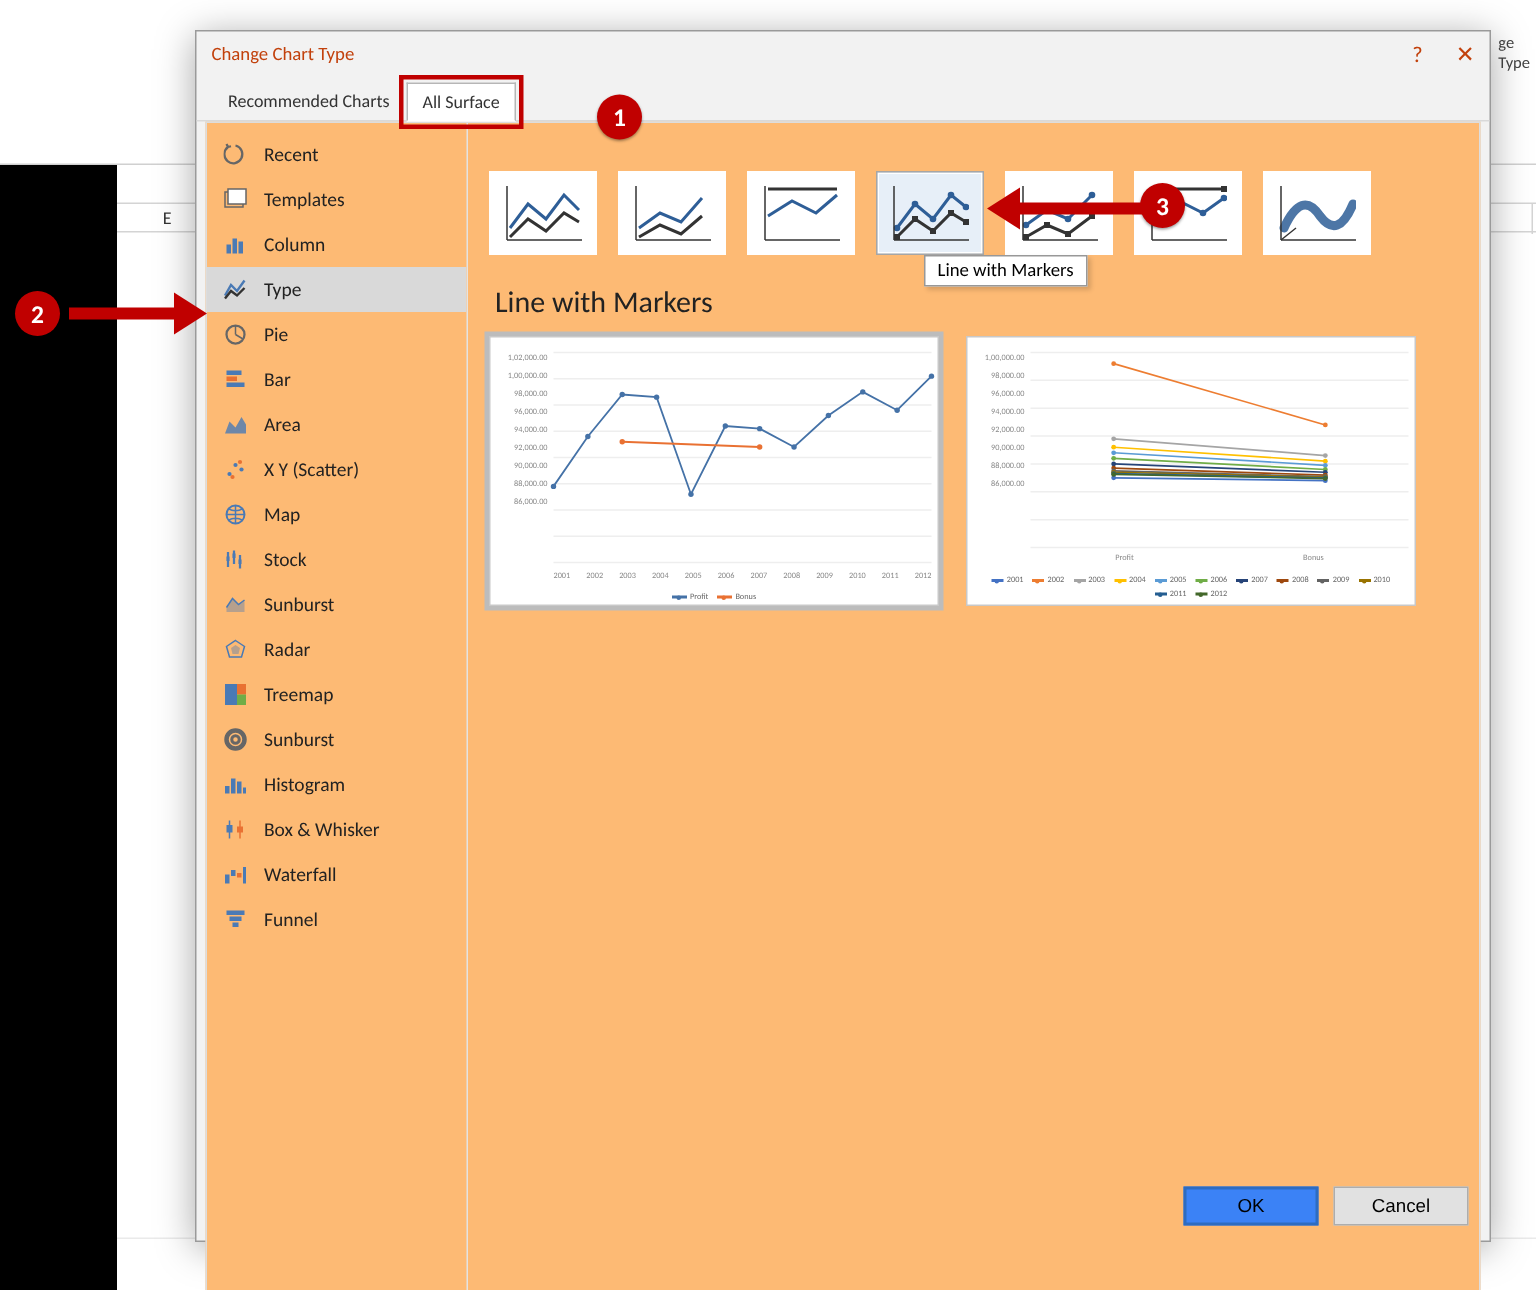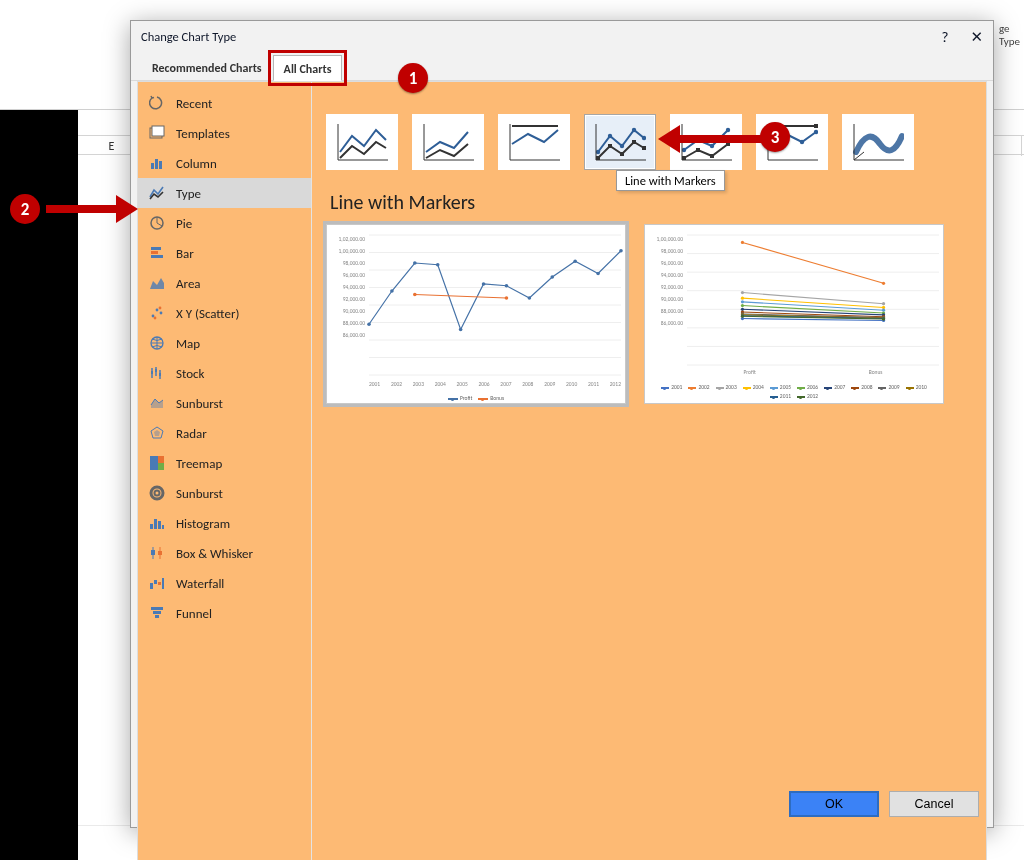--- a/index.html
+++ b/index.html
@@ -7,24 +7,24 @@
   .ribbon-bg { position:absolute; top:0; left:0; width:1024px; height:110px; background:#ffffff; border-bottom:1px solid #d0d0d0; }
   .black-strip { position:absolute; top:0; left:0; width:78px; height:860px; background:#000; }
   .colhdr-row { position:absolute; left:78px; top:135px; width:946px; height:20px; background:#fff; border-top:1px solid #d4d4d4; border-bottom:1px solid #d4d4d4; }
   .colhdr { position:absolute; top:0; height:20px; line-height:20px; font-size:12px; color:#333; text-align:center; border-right:1px solid #d4d4d4;}
   .gridcol { position:absolute; top:155px; height:705px; border-right:1px solid #eaeaea; }
   .gridrow { position:absolute; left:78px; width:946px; border-bottom:1px solid #eaeaea; }
   .dialog {
     position:absolute; left:130px; top:20px; width:864px; height:808px;
     background:#f2f2f2; border:1px solid #9a9a9a; box-shadow:0 4px 24px rgba(0,0,0,.35);
   }
-  .dlg-title { height:32px; line-height:32px; padding:12px 10px; font-size:12.5px; color:#0f172a; display:flex; align-items:center; justify-content:space-between; }
+  .dlg-title { height:32px; line-height:32px; padding:12px 10px; font-size:12.5px; color:#c2410c; display:flex; align-items:center; justify-content:space-between; }
   .dlg-title .right { display:flex; gap:22px; align-items:center; font-size:15px;}
   .dlg-title .close { font-family: Arial; font-size:15px; cursor:pointer; }
-  .tabs { height:28px; padding:0 10px; border-bottom:1px solid #d9d9d9; display:flex; align-items:flex-end; position:relative;font-weight:bold;}
+  .tabs { height:28px; padding:0 10px; border-bottom:1px solid #d9d9d9; display:flex; align-items:flex-end; position:relative;}
   .tab { height:26px; line-height:26px; padding:0 10px; font-size:12px; color:#333; border:1px solid transparent; background:transparent; cursor:pointer; }
   .tab.active { background:#fff; border:1px solid #b6b6b6; border-bottom:1px solid #fff; position:relative; top:1px; }
   .tab.highlight { outline:3px solid #c00000; outline-offset:2px; }
   .body { display:flex; height:844px; background:#fdba74; margin:0 6px; border:1px solid #ddd;}
   .sidebar { width:174px; border-right:1px solid #e3e3e3; padding-top:6px; overflow:hidden;}
   .sidebar-item { height:30px; display:flex; align-items:center; gap:10px; padding:0 10px; font-size:13px; color:#222; cursor:pointer;}
   .sidebar-item.selected { background:#d9d9d9; }
   .sidebar-item .ic { width:18px; height:18px; display:flex; align-items:center; justify-content:center; color:#4a7ab5;}
   .main { flex:1; padding:8px 14px 0 14px;margin-top:24px; }
   .subtype-row { display:flex; gap:14px; align-items:flex-start; margin-bottom:4px; position:relative;}
@@ -94,21 +94,21 @@
   <div class="dlg-title">
     <span>Change Chart Type</span>
     <span class="right">
       <span style="cursor:pointer;">?</span>
       <span class="close">✕</span>
     </span>
   </div>
 
   <div class="tabs">
     <div class="tab">Recommended Charts</div>
-    <div class="tab active highlight">All Charts</div>
+    <div class="tab active highlight">All Surface</div>
   </div>
 
   <div class="body">
     <div class="sidebar" id="sidebar">
         <div class="sidebar-item">
           <span class="ic">
             <svg width="16" height="16" viewBox="0 0 16 16">
               <path fill="none" stroke="#666" stroke-width="1.5" d="M3 3 A6 6 0 1 0 8 2 M3 3l-1 -2 M3 3l2 -.5"></path>
             </svg>
           </span>

